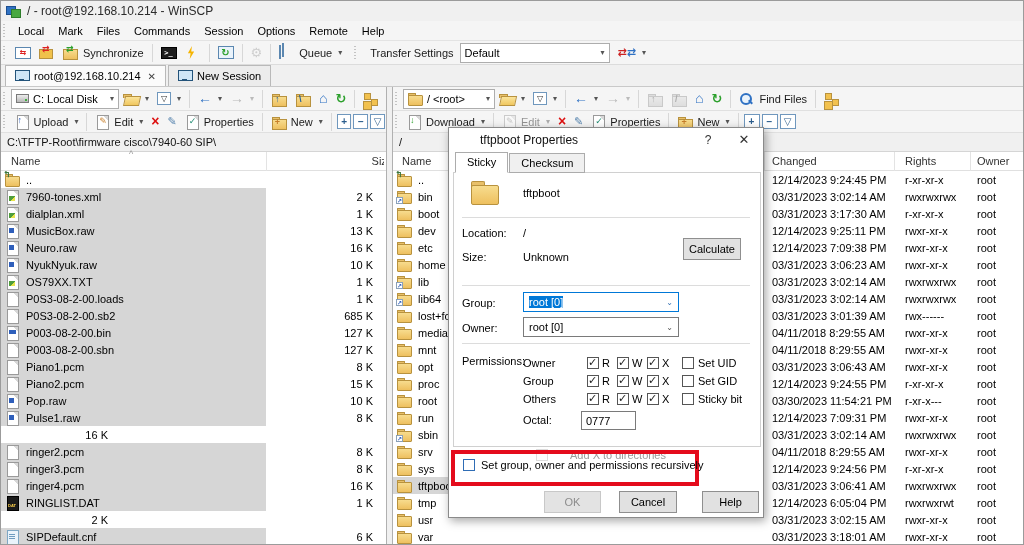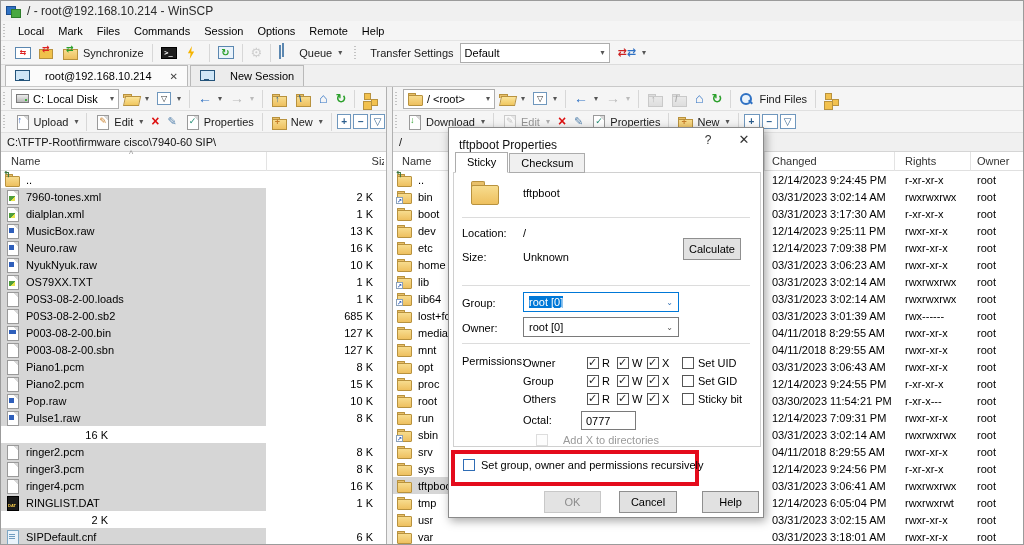--- a/index.html
+++ b/index.html
@@ -59,21 +59,21 @@
   .refr { color:#2ca02c; font-size:13px; font-weight:bold; line-height:13px; }
   .treei::before { content:""; position:absolute; left:1px; top:1px; width:5px; height:5px; background:#f2c14e; border:1px solid #b8923e; }
   .treei::after { content:""; position:absolute; left:8px; top:7px; width:5px; height:5px; background:#f2c14e; border:1px solid #b8923e; box-shadow:-7px 3px 0 0 #f2c14e,-7px 3px 0 1px #b8923e; }
   .magi { width:15px; height:14px; }
   .magi::before { content:""; position:absolute; left:1px; top:1px; width:8px; height:8px; border:2px solid #2f71c3; border-radius:50%; background:#eaf3fb; }
   .magi::after { content:""; position:absolute; left:9px; top:9px; width:5px; height:2px; background:#2f71c3; transform:rotate(45deg); }
   .boxbtn { display:inline-flex; align-items:center; justify-content:center; width:16px; height:15px; border:1px solid #6f97bd; background:#fff; color:#2b5d8c; font-size:10px; font-weight:bold; margin:0 1px; }
 
   
   .tabsrow { position:absolute; left:0; top:64px; width:100%; height:22px; background:#f0f0f0; border-bottom:1px solid #c9c9c9; display:flex; align-items:flex-end; padding-left:4px; }
-  .stab { display:inline-flex; align-items:center; gap:16px; height:21px; padding:0 9px; border:1px solid #b9b9b9; border-bottom:none; background:#ececec; margin-right:2px; }
+  .stab { display:inline-flex; align-items:center; gap:5px; height:21px; padding:0 9px; border:1px solid #b9b9b9; border-bottom:none; background:#ececec; margin-right:2px; }
   .stab.active { background:#fbfbfb; }
   .moni { position:relative; width:14px; height:12px; }
   .moni::before { content:""; position:absolute; left:0; top:0; width:13px; height:9px; background:#cfe6f7; border:1px solid #23537a; }
   .moni::after { content:""; position:absolute; left:4px; top:9px; width:5px; height:2px; background:#23537a; }
   .closex { color:#444; font-size:10px; font-weight:bold; margin-left:2px; }
 
   
   .panel { position:absolute; top:86px; bottom:0; background:#fff; }
   .panel.left { left:0; width:386px; border-right:1px solid #b0b0b0; }
   .panel.right { left:391px; width:633px; border-left:1px solid #b0b0b0; }
@@ -118,21 +118,21 @@
   .fi.page.cnf::after { content:""; position:absolute; left:4px; top:4px; width:6px; height:1px; background:#6f9cc0; box-shadow:0 2px 0 #6f9cc0,0 4px 0 #6f9cc0; }
   .fi.page b.up { position:absolute; z-index:2; left:3px; top:0px; font-size:9px; color:#2f5fbb; font-weight:bold; font-style:normal; }
   .fi.page b.dn { position:absolute; z-index:2; left:3px; top:0px; font-size:9px; color:#2ca02c; font-weight:bold; font-style:normal; }
   .fi.page b.pen { position:absolute; z-index:2; left:4px; top:1px; font-size:9px; color:#c77f2a; font-style:normal; }
   .fi.page b.chk { position:absolute; z-index:2; left:4px; top:1px; font-size:9px; color:#1f8a70; font-weight:bold; font-style:normal; }
   .delx { color:#d11; font-size:14px; font-weight:bold; line-height:13px; }
   .ren { position:relative; color:#5b87b0; font-size:11px; line-height:13px; }
 
   
   .dialog { position:absolute; left:447px; top:126px; width:316px; height:391px; background:#fff; border:1px solid #8a8a8a; box-shadow:2px 3px 9px rgba(0,0,0,.35); z-index:10; }
-  .dtitle { position:absolute; left:0; top:0; width:100%; height:24px; background:#fff; display:flex; align-items:flex-end; }
+  .dtitle { position:absolute; left:0; top:0; width:100%; height:24px; background:#fff; display:flex; align-items:center;padding-left:21px; }
   .dtitle .txt { margin-left:10px; font-size:12px; color:#111; }
   .dctl { position:absolute; top:0; width:34px; height:24px; text-align:center; line-height:24px; color:#333; font-size:12px; }
   .dhelp { right:38px; }
   .dclose { right:2px; font-size:13px; }
   .dtabs { position:absolute; left:6px; top:24px; height:21px; display:flex; align-items:flex-end; z-index:3; }
   .dtab { height:20px; padding:0 11px; line-height:19px; border:1px solid #acacac; background:#f0f0f0; margin-right:1px; }
   .dtab.active { background:#fff; height:21px; border-bottom:1px solid #fff; }
   .dpage { position:absolute; left:4px; top:44px; width:308px; height:275px; border:1px solid #d0d0d0; background:#fff; }
   .bigfolder { position:absolute; left:17px; top:8px; width:28px; height:23px; }
   .bigfolder::before { content:""; position:absolute; left:0; top:0; width:12px; height:5px; background:#e8c06a; border:1px solid #b8923e; border-bottom:none; border-radius:2px 2px 0 0; }
@@ -147,21 +147,21 @@
   .dcombo.focus .cval { background:#0078d7; color:#fff; }
   .cb { display:inline-block; width:12px; height:12px; background:#fff; border:1px solid #555; position:relative; vertical-align:-2px; }
   .cb.on::after { content:"✓"; position:absolute; left:0px; top:-2px; font-size:11px; color:#1a1a1a; }
   .cb.dis { border-color:#b5b5b5; background:#fbfbfb; }
   .cb.blue { border-color:#2f6db5; }
   .permrow { position:absolute; left:69px; height:15px; display:flex; align-items:center; }
   .permrow .plab { width:64px; }
   .permrow .pgrp { width:30px; display:flex; align-items:center; gap:3px; }
   .permrow .psp { margin-left:5px; display:flex; align-items:center; gap:4px; white-space:nowrap; }
   .octinput { position:absolute; left:127px; width:55px; height:19px; border:1px solid #7a7a7a; background:#fff; padding:2px 4px; font:11px "Liberation Sans","DejaVu Sans",sans-serif; }
-  .addx { position:absolute; left:82px; display:flex; align-items:center; gap:15px; color:#9a9a9a; }
+  .addx { position:absolute; left:82px; display:flex; align-items:center; gap:22px; color:#9a9a9a;margin-top:15px; }
   .recrow { position:absolute; left:14px; top:331px; display:flex; align-items:flex-start; gap:6px; z-index:12; }
   .redbox { position:absolute; left:2px; top:322px; width:248px; height:36px; border:4px solid #e40b1c; z-index:11; pointer-events:none; }
 </style>
 </head>
 <body>
 
 <div class="window">
 
   <div class="titlebar">
     <span class="appicon">

